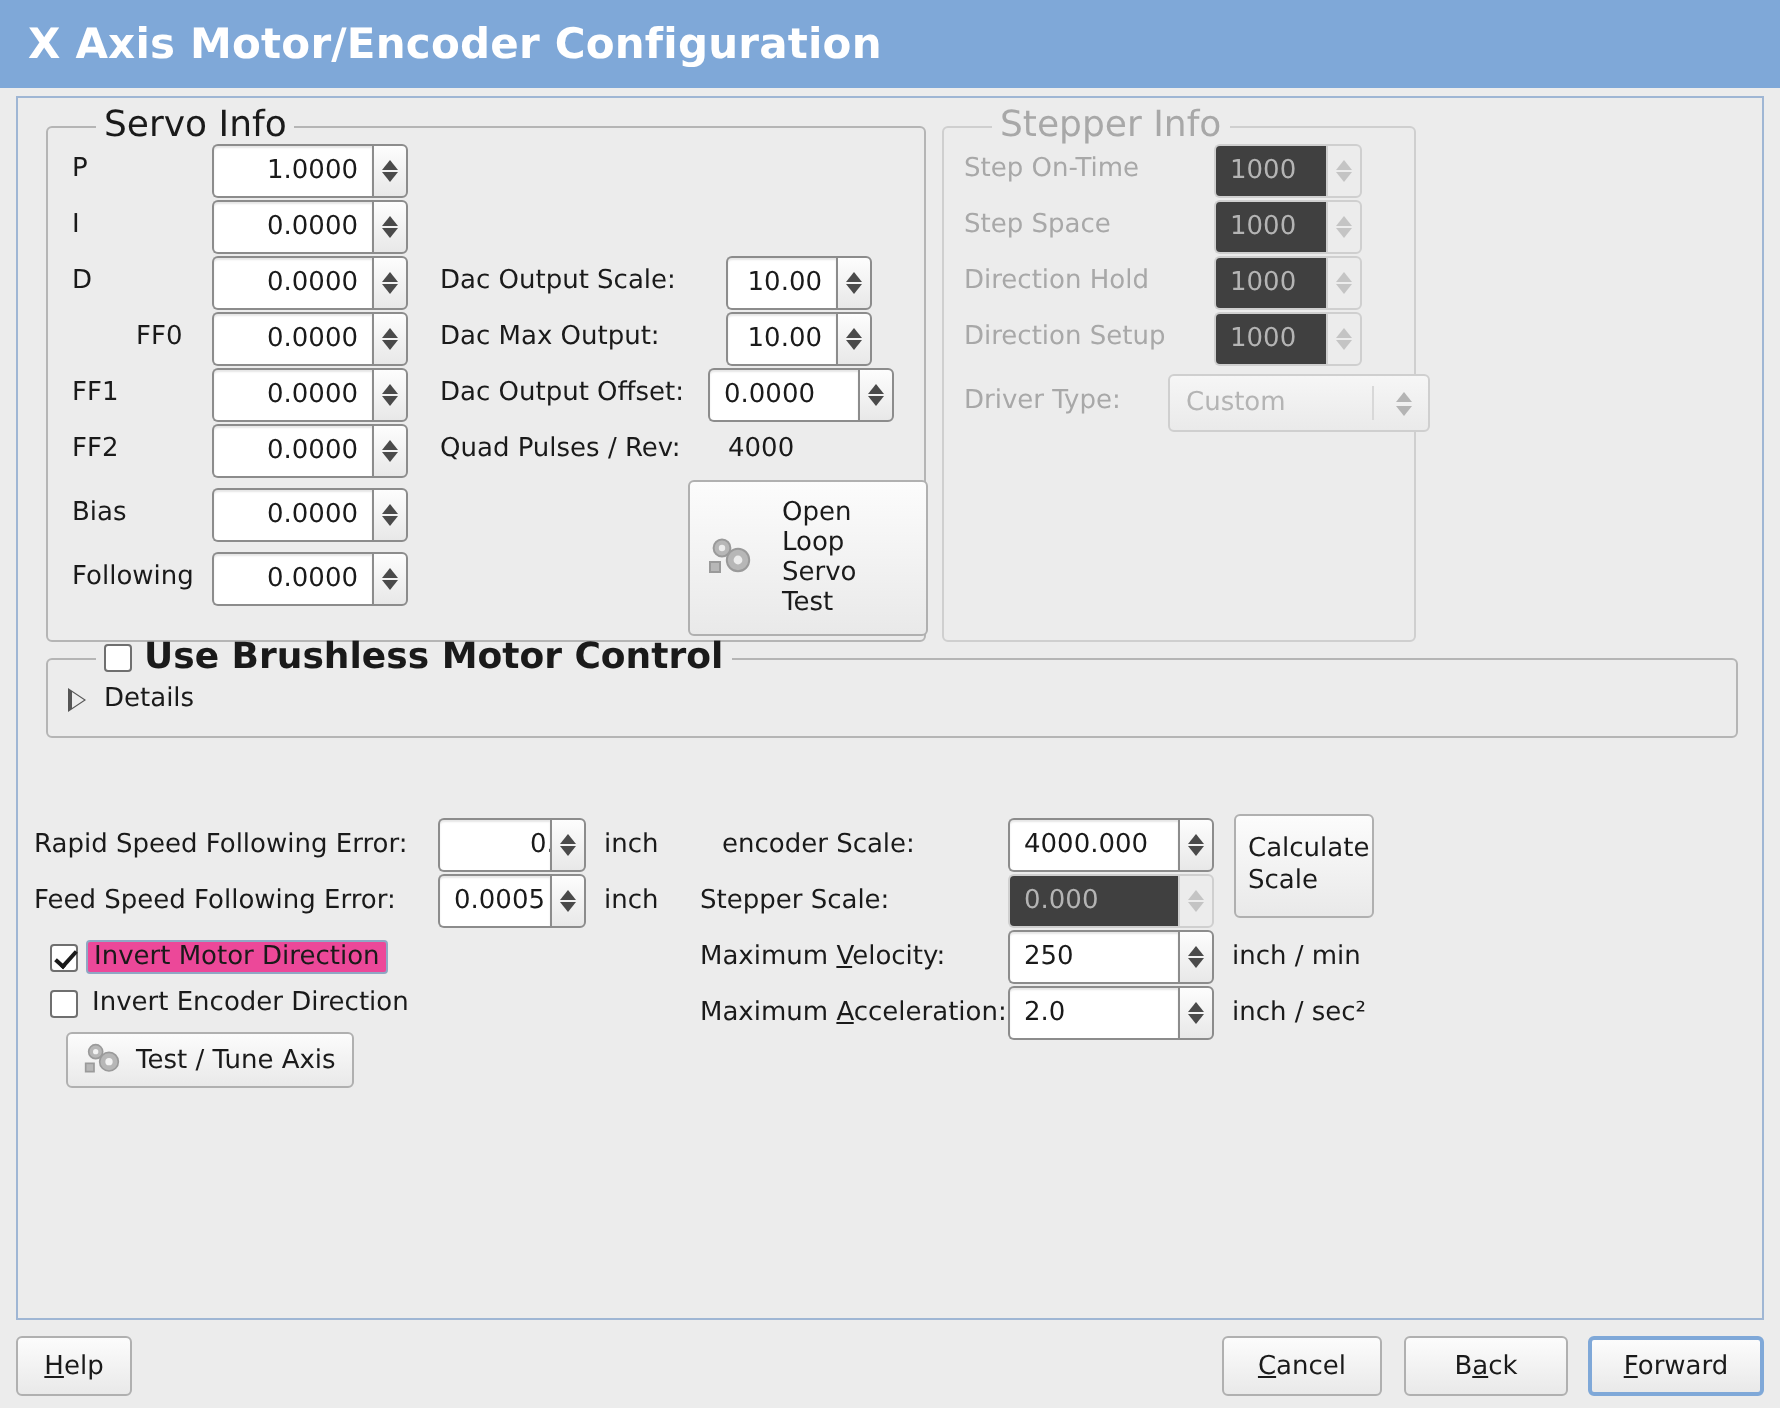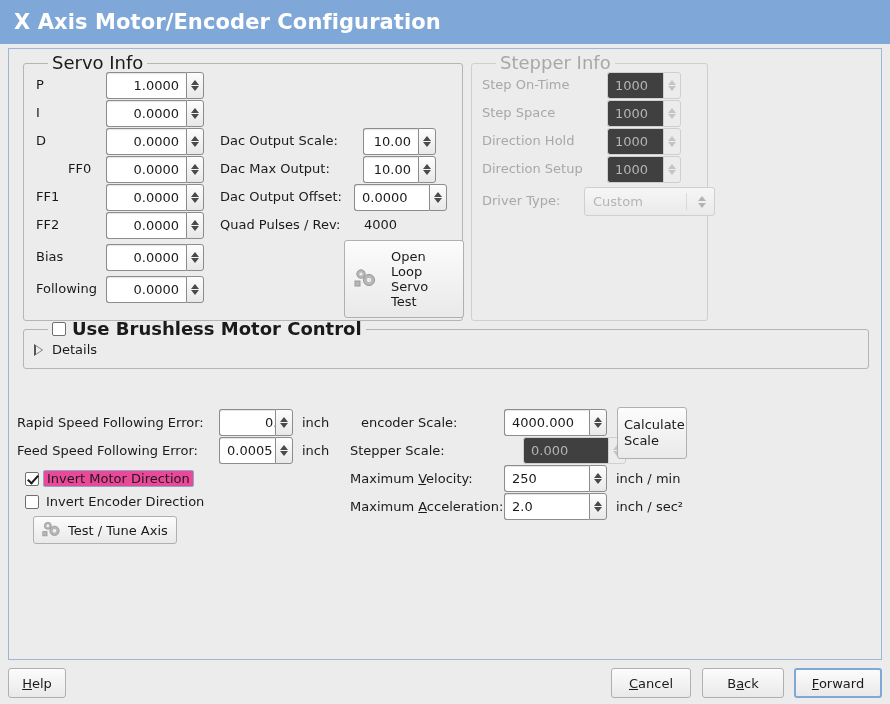--- a/index.html
+++ b/index.html
@@ -448,21 +448,21 @@
   <span class="lbl abs" style="left:341px; top:366px;margin-left:11px;">encoder Scale:</span>
   <div class="spin abs" style="left:495px; top:360px;">
     <div class="entry" style="width:85px;">4000.000</div>
     <div class="btns">
         <i class="up"></i>
         <i class="down"></i>
       </div>
   </div>
 
   <span class="lbl abs" style="left:341px; top:394px;">Stepper Scale:</span>
-  <div class="spin disabled abs" style="left:514px; top:388px;">
+  <div class="spin disabled abs" style="left:495px; top:388px;">
     <div class="entry" style="width:85px;">0.000</div>
     <div class="btns">
         <i class="up"></i>
         <i class="down"></i>
       </div>
   </div>
 
   <div class="btn abs" id="calculate-scale-button" style="left:608px; top:358px; width:70px; height:52px; flex-direction:column; align-items:flex-start; padding-left:6px; justify-content:center;">
     <span style="line-height:16px;">Calculate</span>
     <span style="line-height:16px;">Scale</span>

